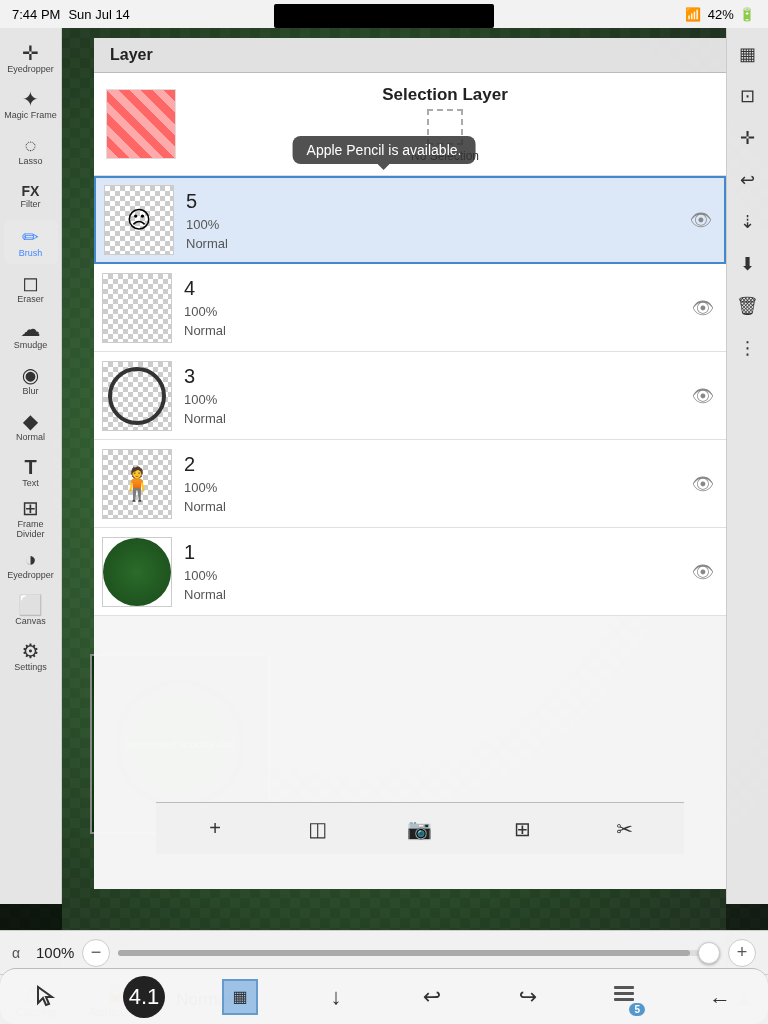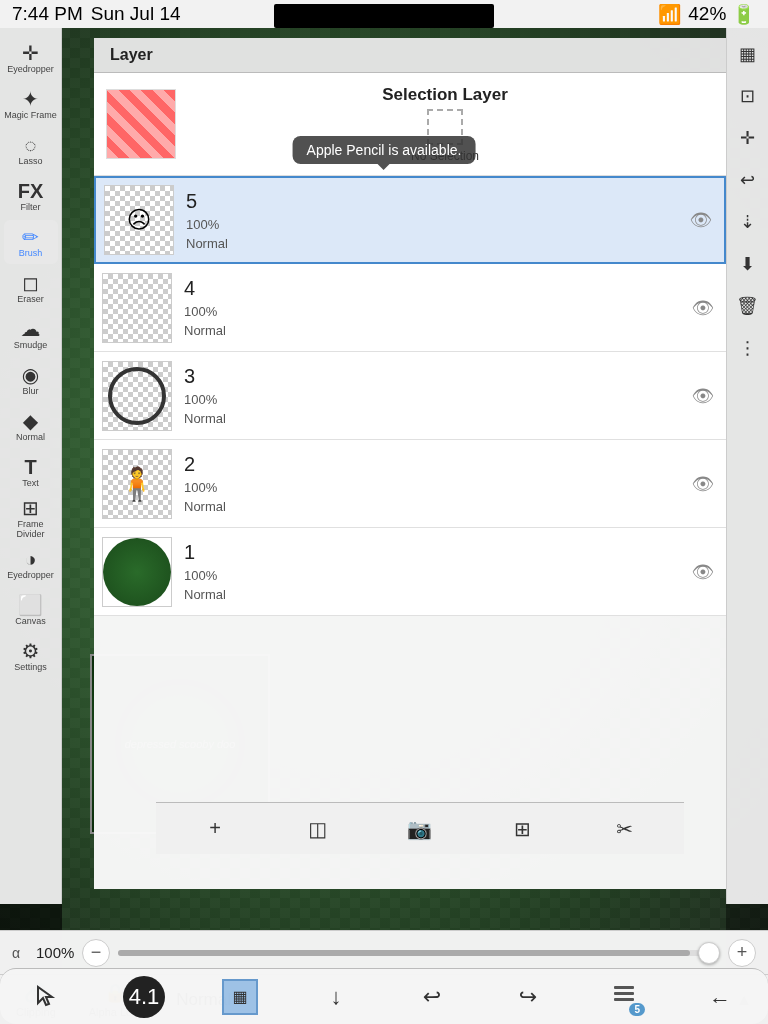--- a/index.html
+++ b/index.html
@@ -14,21 +14,21 @@
 
     
     #status-bar {
       width: 100%;
       height: 28px;
       background: #f2f2f2;
       display: flex;
       align-items: center;
       justify-content: space-between;
       padding: 0 12px;
-      font-size: 19px;
+      font-size: 13px;
       font-weight: 500;
       position: relative;
       z-index: 100;
     }
     #status-bar .status-right {
       display: flex;
       align-items: center;
       gap: 6px;
     }
 
@@ -656,21 +656,21 @@
     </div>
     <div class="tool-item">
       <span class="tool-icon">✦</span>
       <span class="tool-label">Magic Frame</span>
     </div>
     <div class="tool-item">
       <span class="tool-icon">◌</span>
       <span class="tool-label">Lasso</span>
     </div>
     <div class="tool-item">
-      <span class="tool-icon" style="font-size:20px;font-weight:700;">FX</span>
+      <span class="tool-icon" style="font-size:14px;font-weight:700;">FX</span>
       <span class="tool-label">Filter</span>
     </div>
     <div class="tool-item active">
       <span class="tool-icon" style="color:#4488ff;">✏</span>
       <span class="tool-label" style="color:#4488ff;">Brush</span>
     </div>
     <div class="tool-item">
       <span class="tool-icon">◻</span>
       <span class="tool-label">Eraser</span>
     </div>

